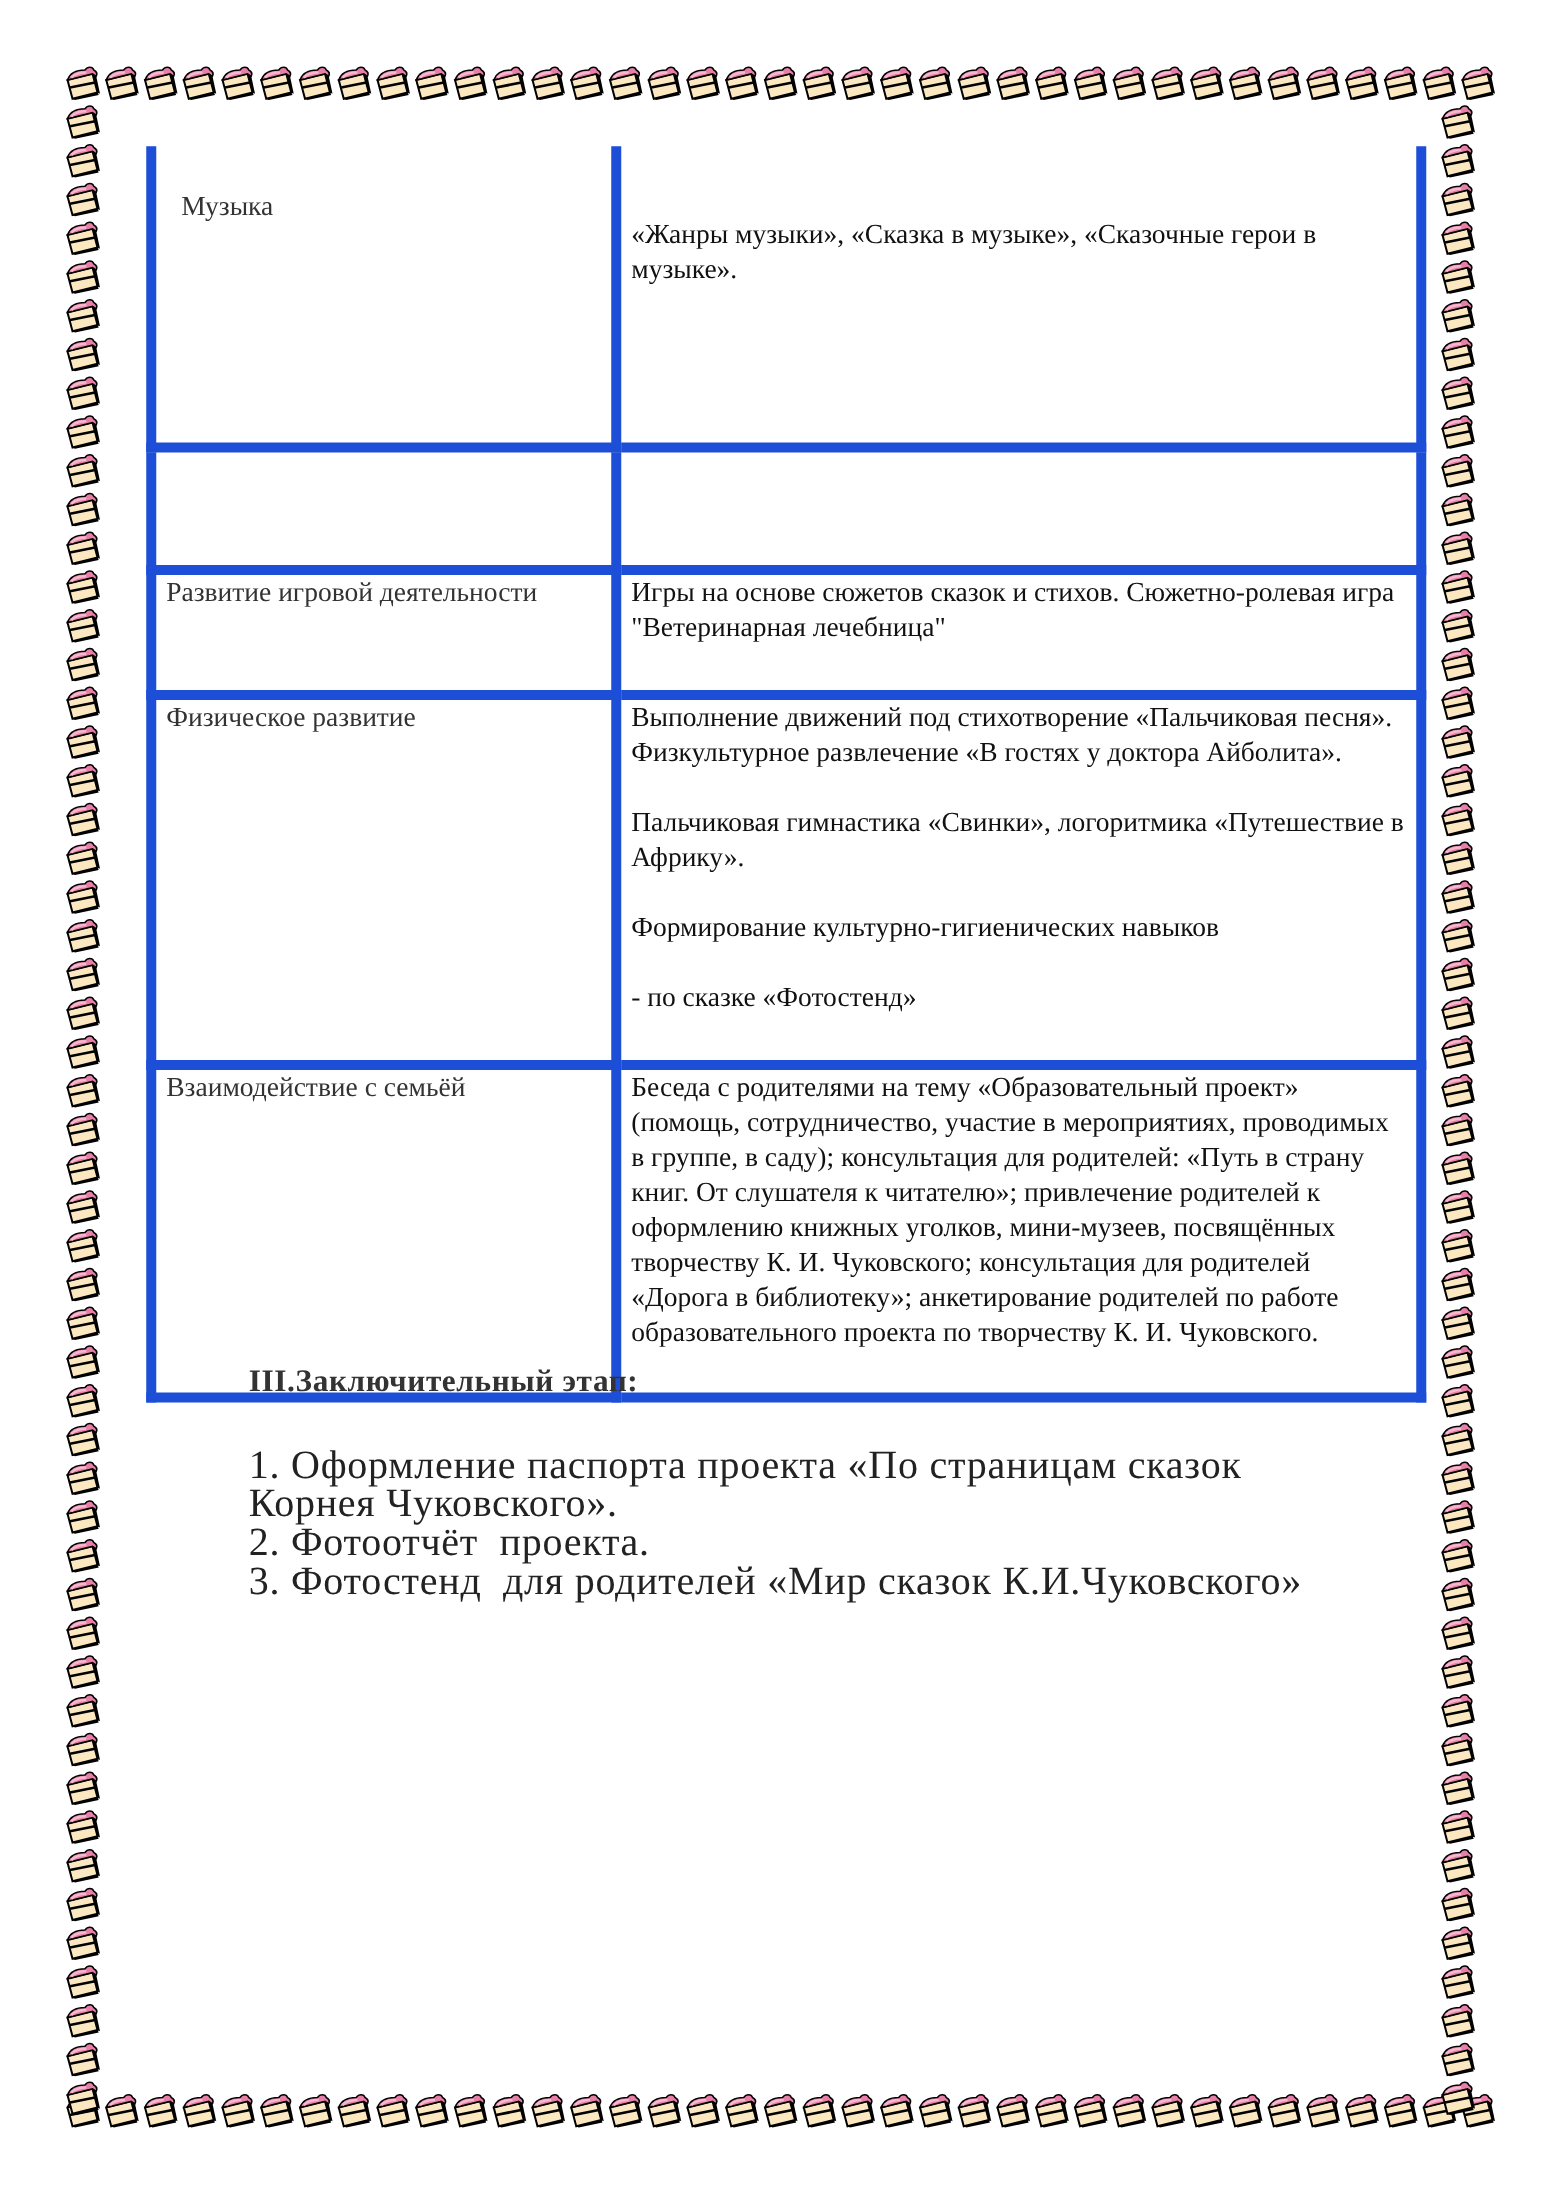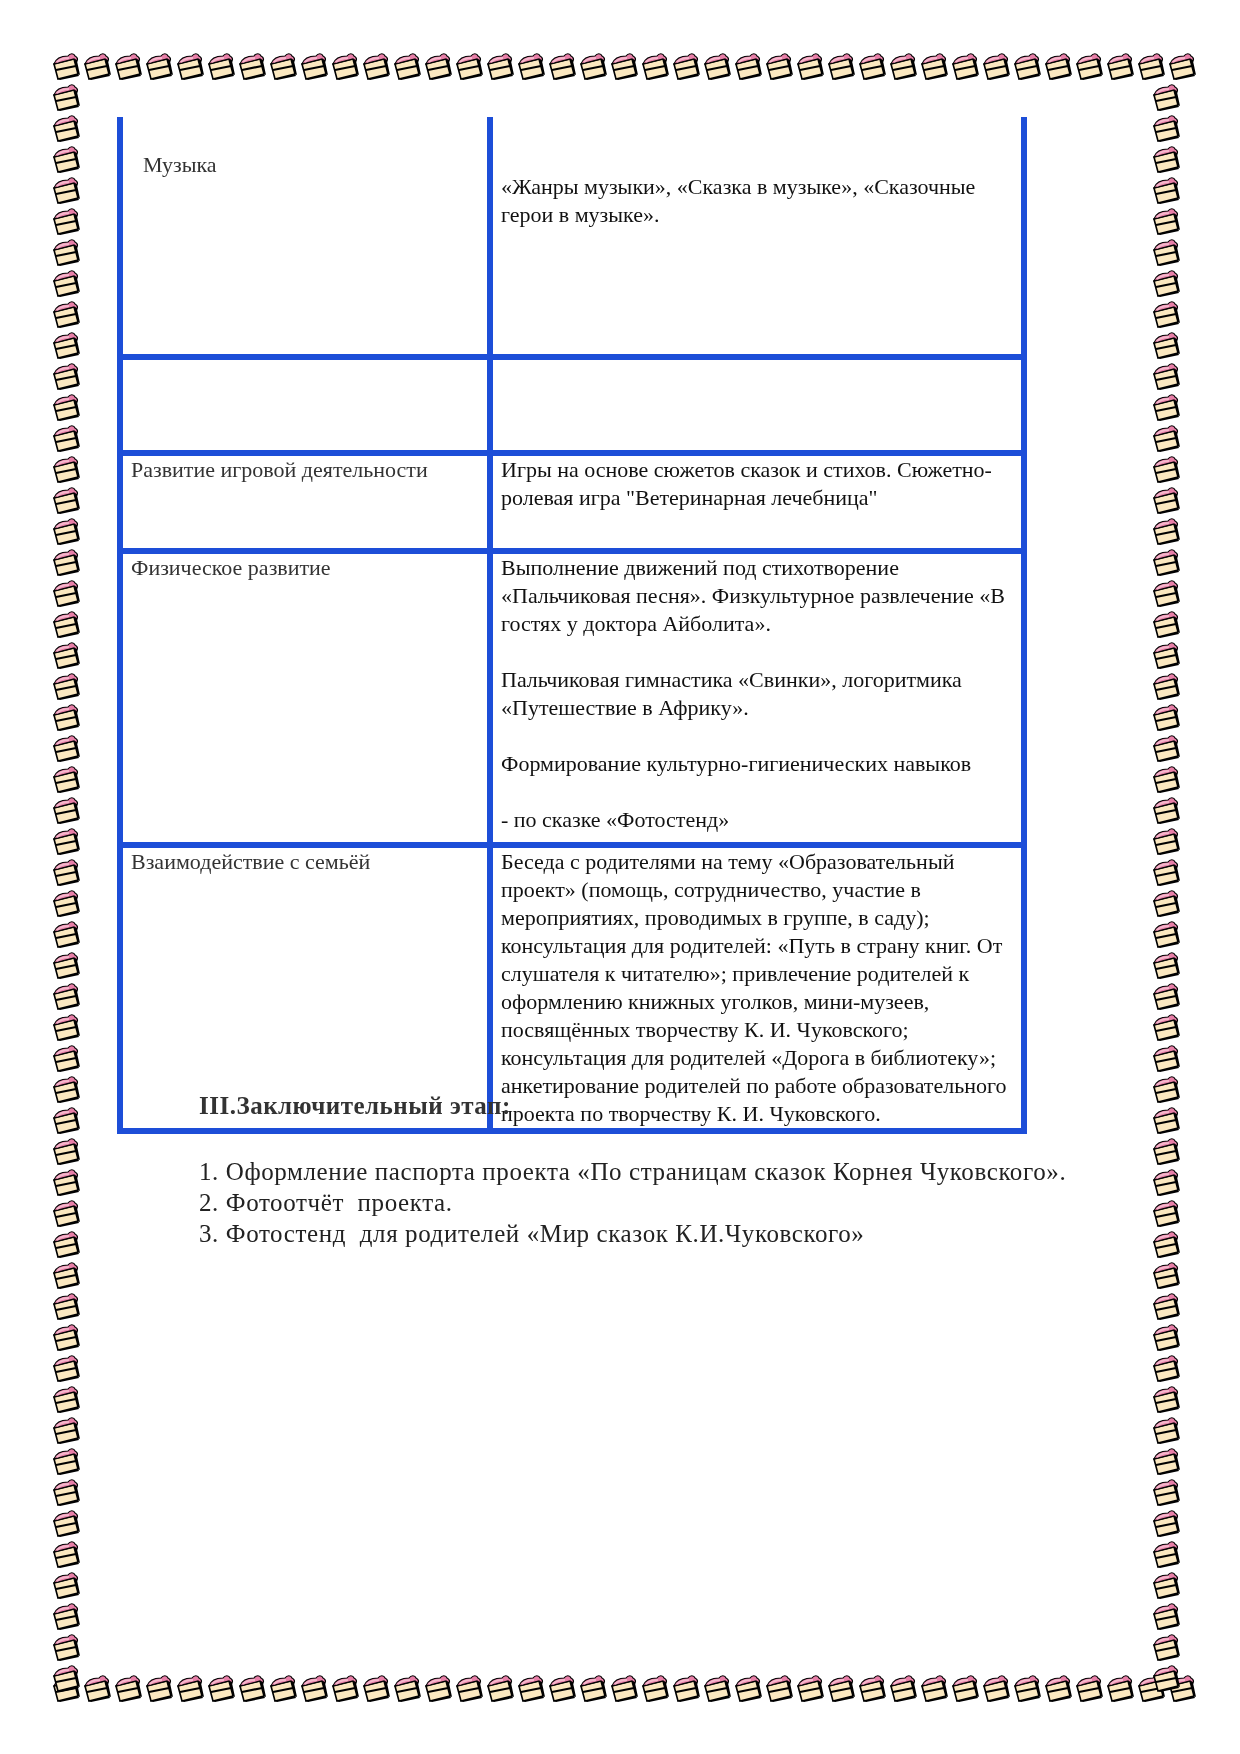--- a/index.html
+++ b/index.html
@@ -8,43 +8,43 @@
 
     
     .border-row, .border-col { position: absolute; display: flex; }
     .border-row { flex-direction: row; }
     .border-col { flex-direction: column; }
     .cake { width: 31px; height: 31px; flex: 0 0 auto; display: block; }
     .cake svg { width: 31px; height: 31px; display: block; }
 
     .page-content { position: absolute; left: 0; top: 0; width: 1240px; height: 1754px; }
 
-    table.plan { position: absolute; left: 117px; top: 117px; width: 910px;
+    table.plan { position: absolute; left: 117px; top: 117px; width: 1024px;
                  border-collapse: collapse; table-layout: fixed; }
-    table.plan td { border: 6px solid #1d4ed8; vertical-align: top; font-size: 22px;
+    table.plan td { border: 8px solid #1d4ed8; vertical-align: top; font-size: 22px;
                     line-height: 28px; padding: 0 8px; }
     table.plan tr:first-child td { border-top: none; }
     table.plan td.c1 { width: 336px; color: #333; }
     table.plan td.c2 { color: #111; }
 
     .row-music td { height: 181px; }
     .row-music td.c1 { padding-top: 34px; padding-left: 20px; }
     .row-music td.c2 { padding-top: 56px; }
     .row-empty td { height: 90px; }
     .row-play td { height: 92px; }
     .row-phys td { height: 288px; }
     .row-family td { height: 258px; margin-top: 11px; }
 
     .para { margin: 0; }
     .para + .para { margin-top: 28px; }
 
     .final { position: absolute; left: 176px; top: 1092px; width: 880px; margin-left: 23px; }
     .final h3 { margin: 0 0 36px 0; font-size: 25px; font-weight: bold; color: #333;
                 font-family: "Liberation Serif", "DejaVu Serif", serif; letter-spacing: 0.5px; }
-    .final .items p { margin: 0; font-size: 25px; line-height: 31px; color: #222; letter-spacing: 0.6px; }
+    .final .items p { margin: 0; font-size: 32px; line-height: 31px; color: #222; letter-spacing: 0.6px; }
   </style>
 </head>
 <body>
 
 <div class="page-content">
 
   <div class="border-row" style="left:50px; top:50px;">
       <span class="cake">
   <svg viewBox="0 0 31 31" xmlns="http://www.w3.org/2000/svg">
 

